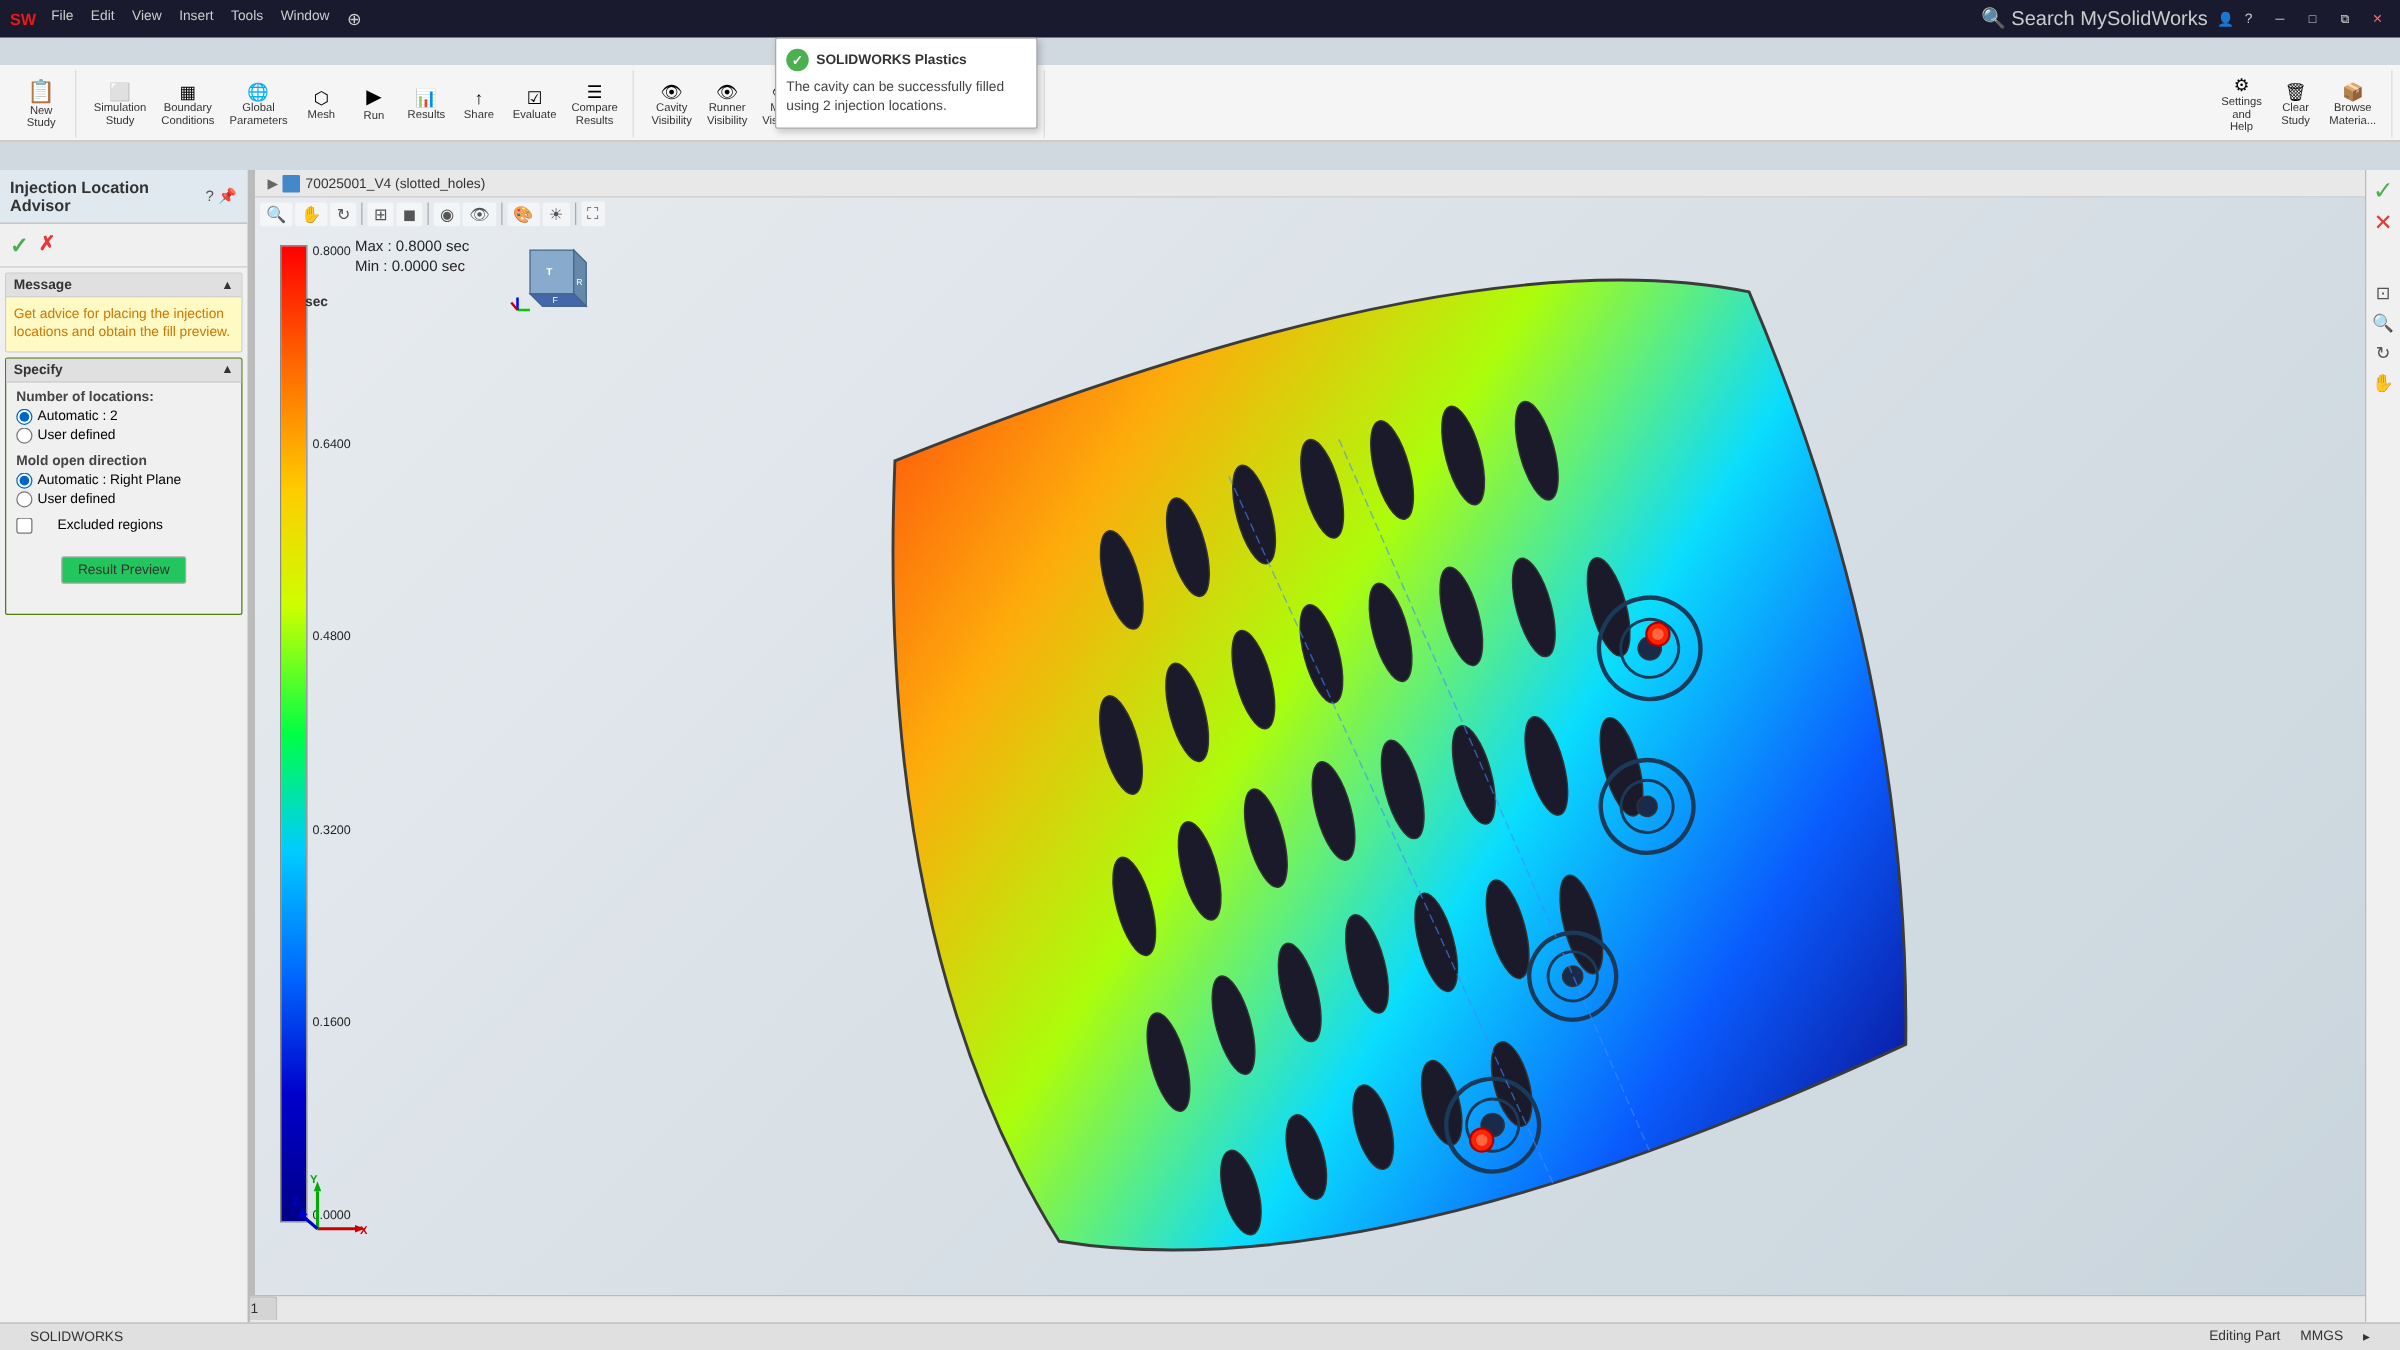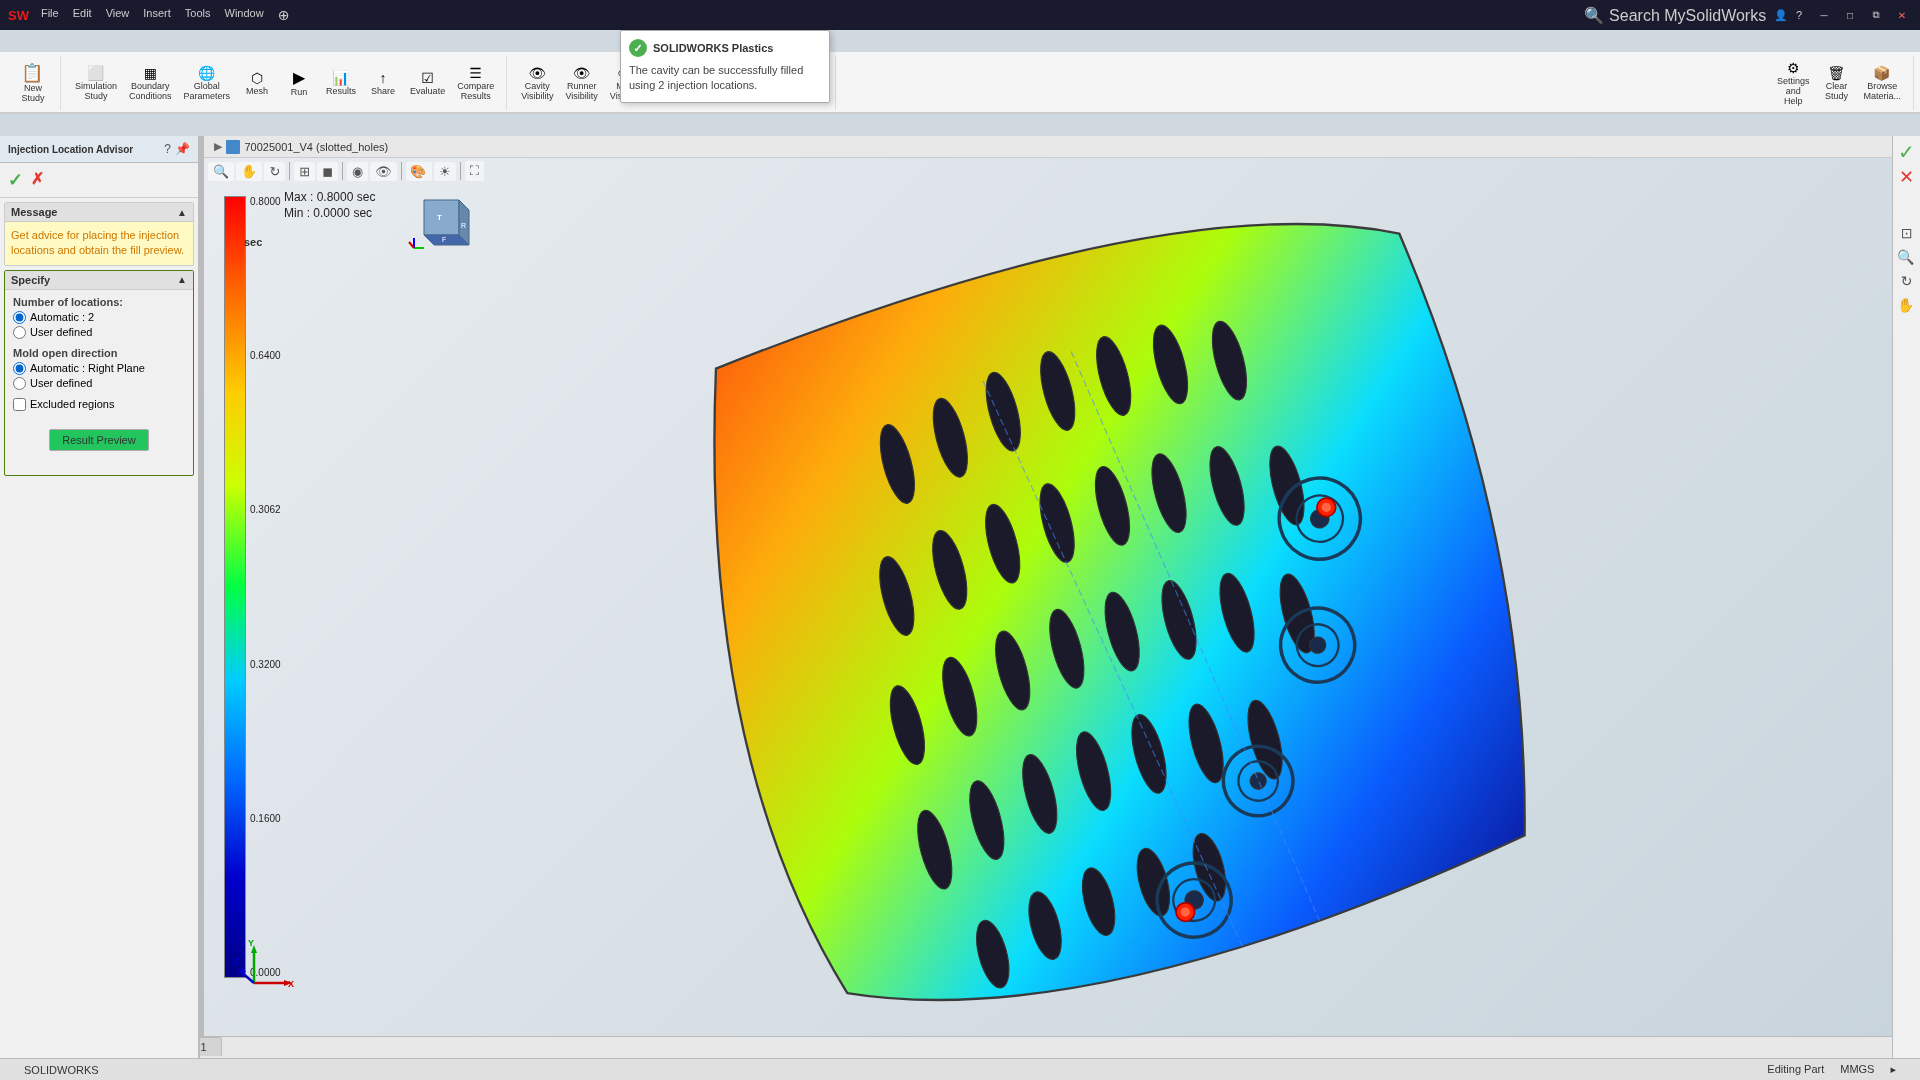--- a/index.html
+++ b/index.html
@@ -165,21 +165,21 @@
     }
 
     #panel-header {
       background: #e0e8f0;
       padding: 6px 8px;
       display: flex;
       align-items: center;
       justify-content: space-between;
       border-bottom: 1px solid #bbb;
     }
-    #panel-header .panel-title { font-size: 10px; font-weight: bold; color: #333; }
+    #panel-header .panel-title { font-size: 13px; font-weight: bold; color: #333; }
     #panel-header .panel-icons { display: flex; gap: 4px; color: #555; cursor: pointer; }
 
     #panel-actions {
       display: flex;
       gap: 8px;
       padding: 6px 8px;
       border-bottom: 1px solid #ccc;
     }
 
     .action-check { color: #4CAF50; font-size: 18px; cursor: pointer; font-weight: bold; }
@@ -236,21 +236,21 @@
       align-items: center;
       gap: 4px;
       margin-bottom: 2px;
       font-size: 11px;
     }
     .radio-item input[type=radio] {
       accent-color: #0066cc;
     }
     .checkbox-item {
       display: flex;
-      gap: 4px;
+      gap: 20px;
       font-size: 11px;
     }
 
     .result-preview-btn {
       background: #22c55e;
       border: 1px solid #aaa;
       padding: 4px 12px;
       font-size: 11px;
       cursor: pointer;
       border-radius: 2px;
@@ -747,21 +747,21 @@
       <line x1="10" y1="58" x2="5" y2="52" stroke="#cc0000" stroke-width="2"></line>
     </svg>
   </div>
 
   <div id="color-scale">
     <div id="scale-title">sec</div>
     <div id="scale-bar"></div>
     <div id="scale-labels">
       <span>0.8000</span>
       <span>0.6400</span>
-      <span>0.3062</span>
+      <span>0.4800</span>
       <span>0.3200</span>
       <span>0.1600</span>
       <span>0.0000</span>
     </div>
   </div>
 
   <div id="model-svg-container">
     <svg width="100%" height="100%" viewBox="0 0 900 720">
       <defs>
         <linearGradient id="fillGrad1" x1="0%" y1="0%" x2="100%" y2="100%">

